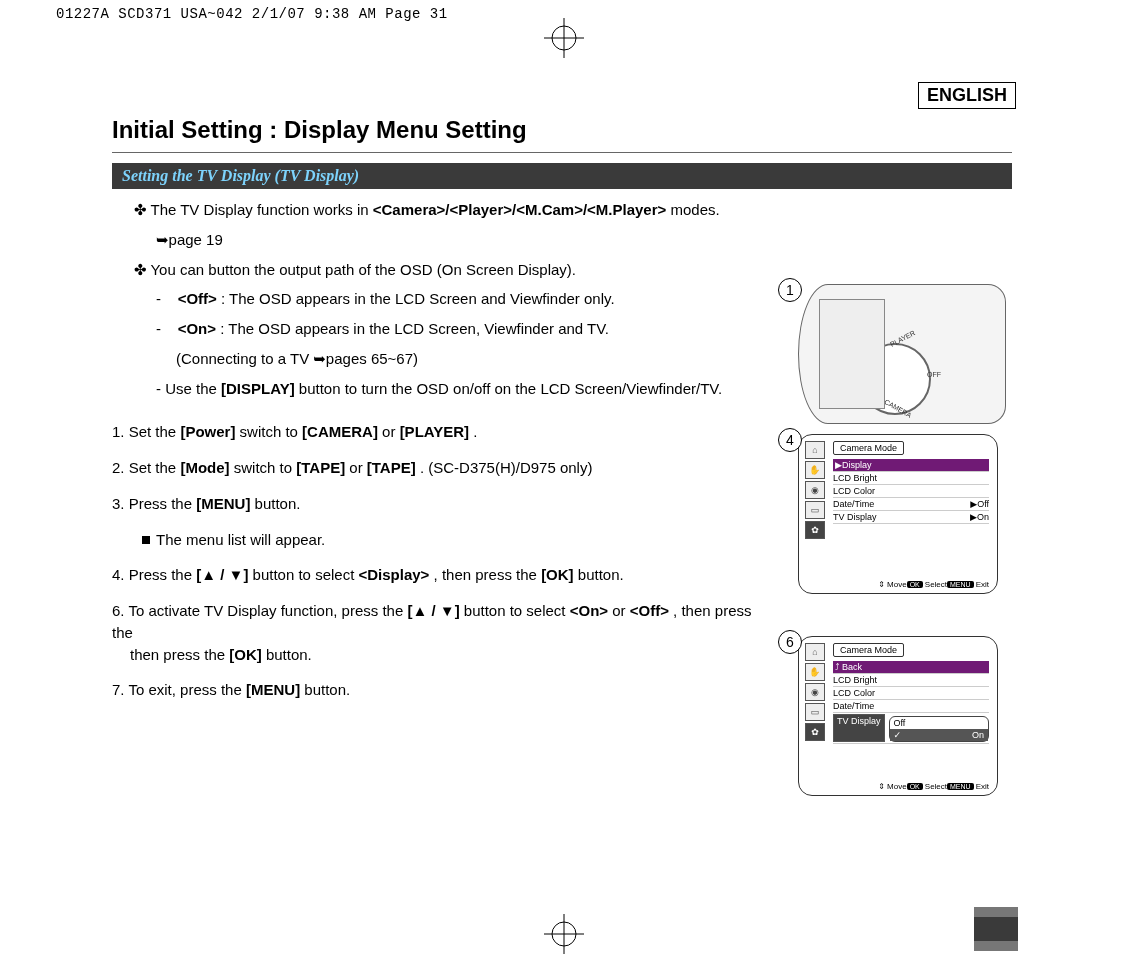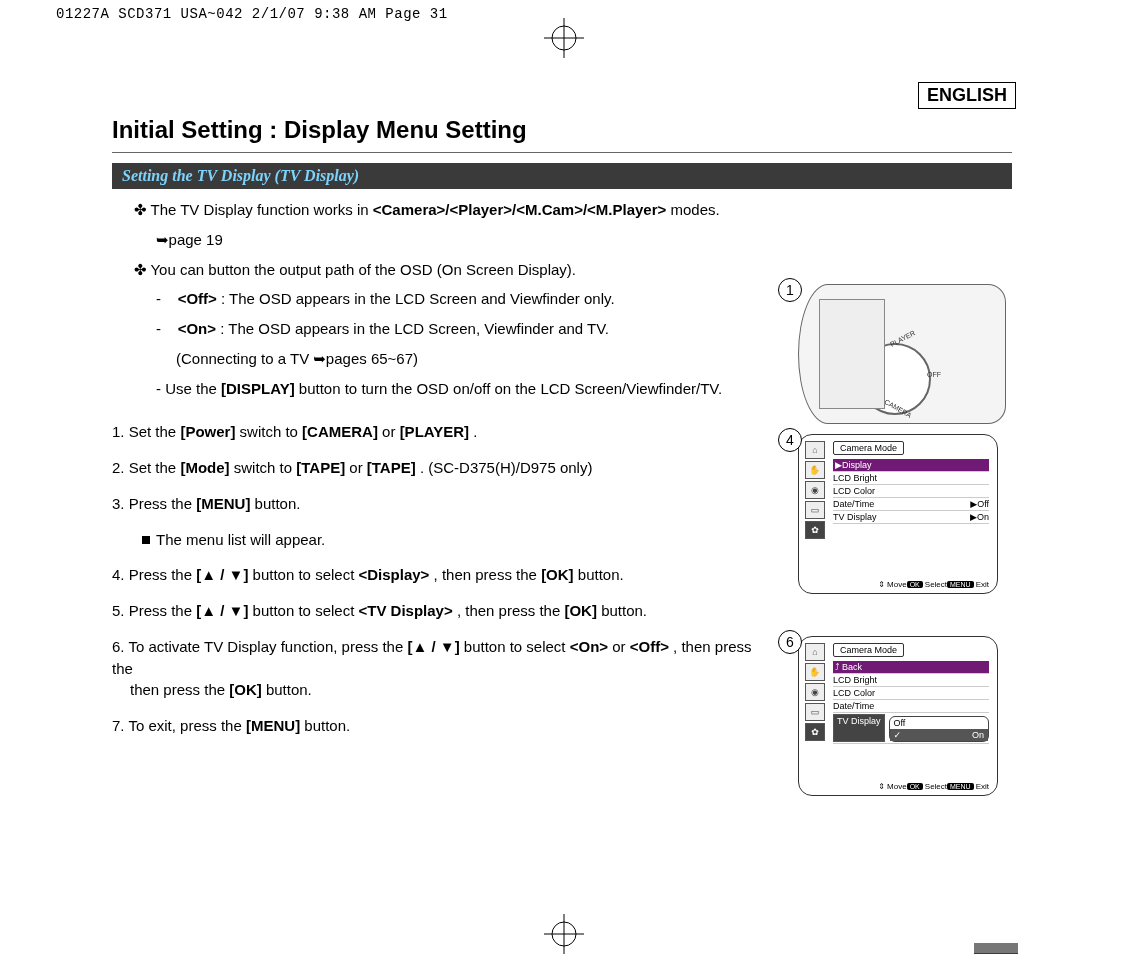--- a/index.html
+++ b/index.html
@@ -245,29 +245,20 @@
       <p>
         <span>4. Press the </span>
         <b>[▲ / ▼]</b>
         <span> button to select </span>
         <b>&lt;Display&gt;</b>
         <span>, then press the </span>
         <b>[OK]</b>
         <span> button.</span>
       </p>
       <p>
-        <span>5. Press the </span>
-        <b>[▲ / ▼]</b>
-        <span> button to select </span>
-        <b>&lt;TV Display&gt;</b>
-        <span>, then press the </span>
-        <b>[OK]</b>
-        <span> button.</span>
-      </p>
-      <p>
         <span>6. To activate TV Display function, press the </span>
         <b>[▲ / ▼]</b>
         <span> button to select </span>
         <b>&lt;On&gt;</b>
         <span> or </span>
         <b>&lt;Off&gt;</b>
         <span>, then press the </span><br>
         <span style="padding-left:18px">then press the </span>
         <b>[OK]</b>
         <span> button.</span>

